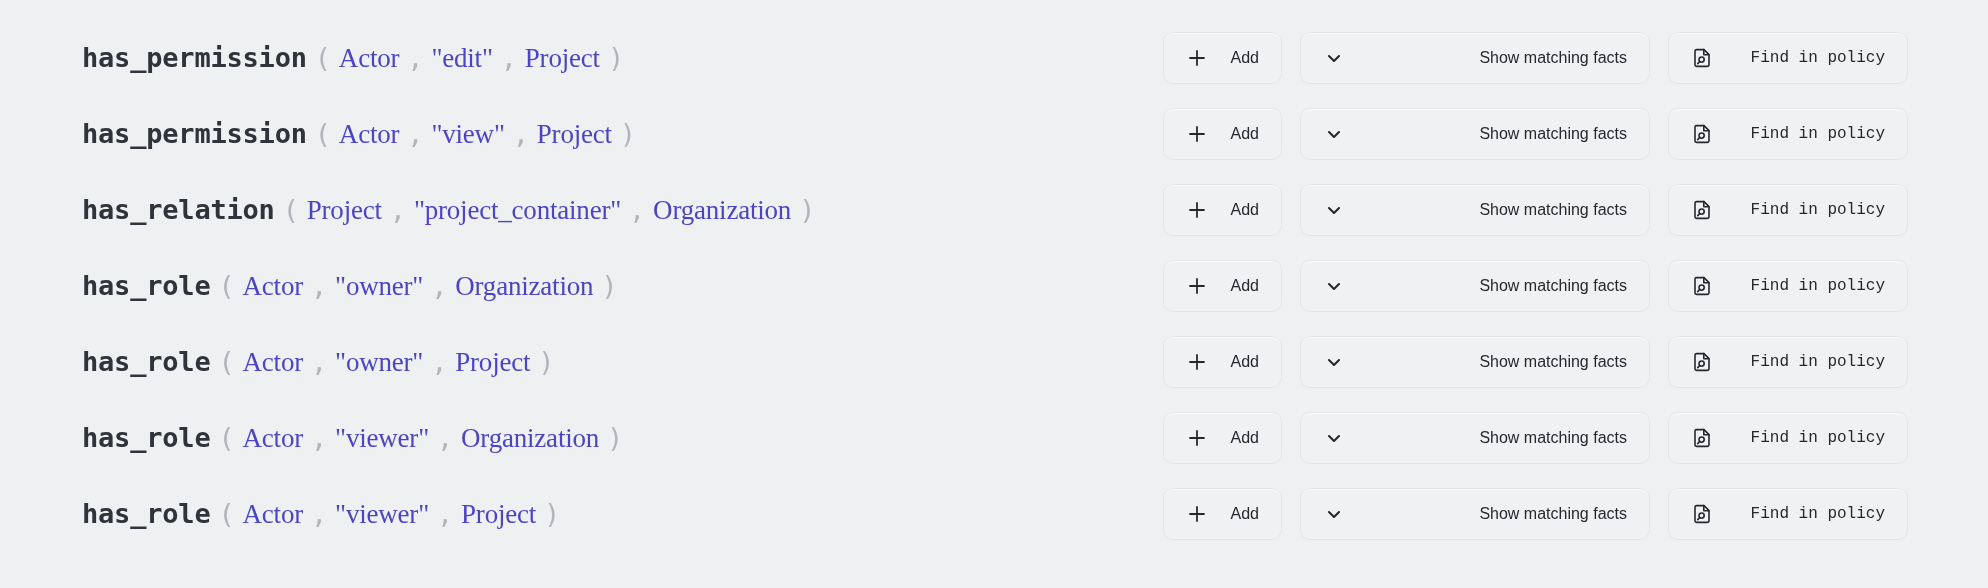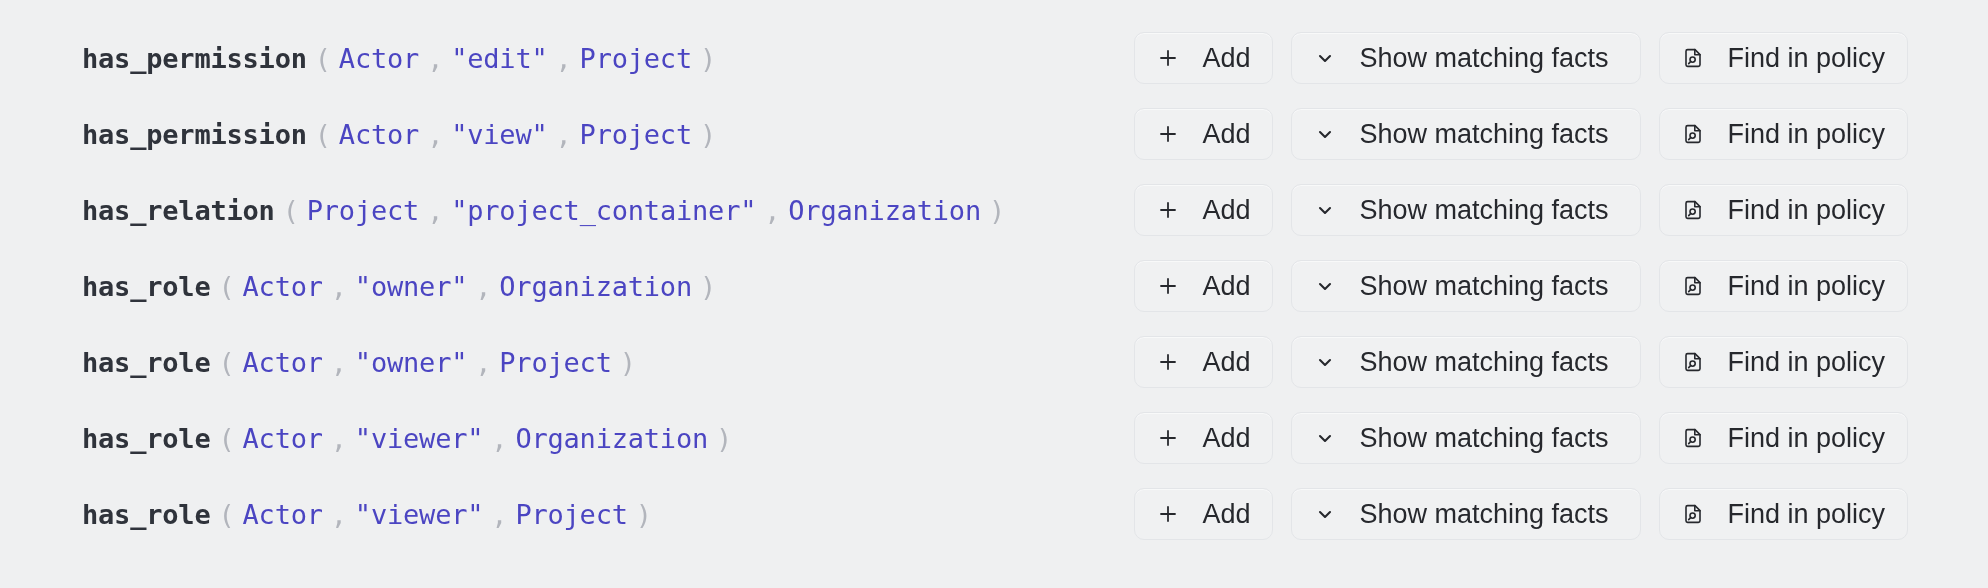--- a/index.html
+++ b/index.html
@@ -45,55 +45,56 @@
 
   .tok-pred {
     color: #2f333b;
     font-weight: bold;
   }
   .tok-punct {
     color: #b2b5bc;
   }
   .tok-arg {
     color: #4b45c2;
+    font-family: Liberation Serif, serif;
   }
   .tok-sp {
     display: inline-block;
     width: 8px;
   }
 
   .row-actions {
     flex: 0 0 auto;
     display: flex;
     align-items: center;
     gap: 18px;
   }
 
   .btn {
     height: 52px;
     border: 1px solid #e3e5e8;
     border-radius: 10px;
     background: #f0f1f2;
     color: #26282d;
     font-family: "Liberation Sans", sans-serif;
-    font-size: 27px;
+    font-size: 16px;
     line-height: 1;
     display: inline-flex;
     align-items: center;
-    justify-content: flex-start;
+    justify-content: space-between;
     gap: 23px;
     padding: 0 22px;
     cursor: pointer;
     white-space: nowrap;
     box-shadow: 0 1px 0 rgba(255,255,255,0.55) inset;
   }
 
   .btn-add { min-width: 119px; }
   .btn-show { min-width: 350px; }
-  .btn-find { min-width: 240px; }
+  .btn-find { min-width: 240px; font-family: Liberation Mono, monospace; }
 
   .btn .ico {
     display: inline-flex;
     align-items: center;
     justify-content: center;
     width: 22px;
     height: 22px;
     flex: 0 0 auto;
   }
   .btn .ico svg { display: block; }

